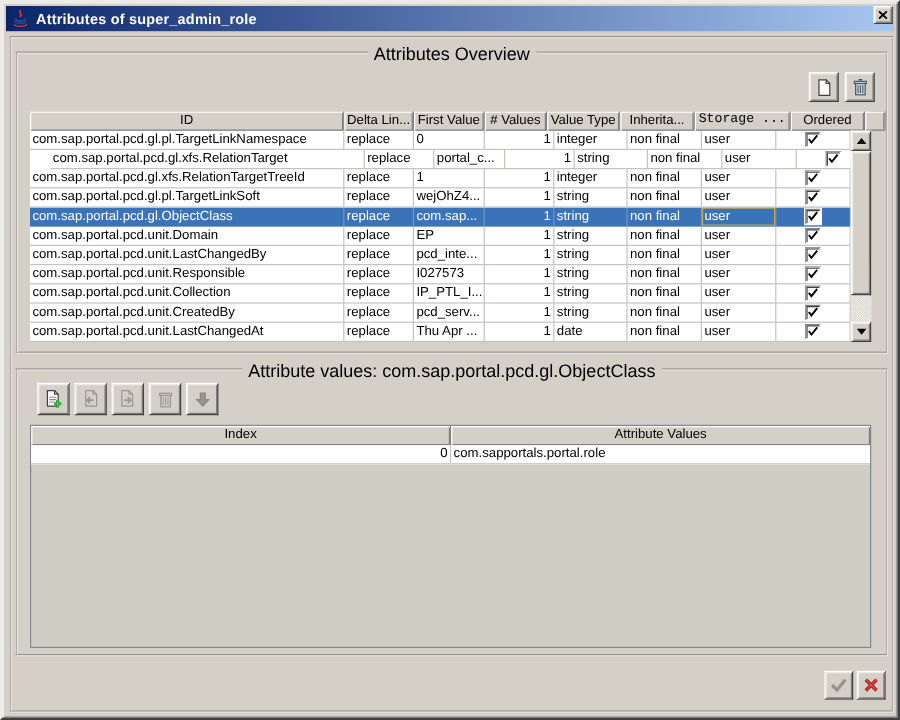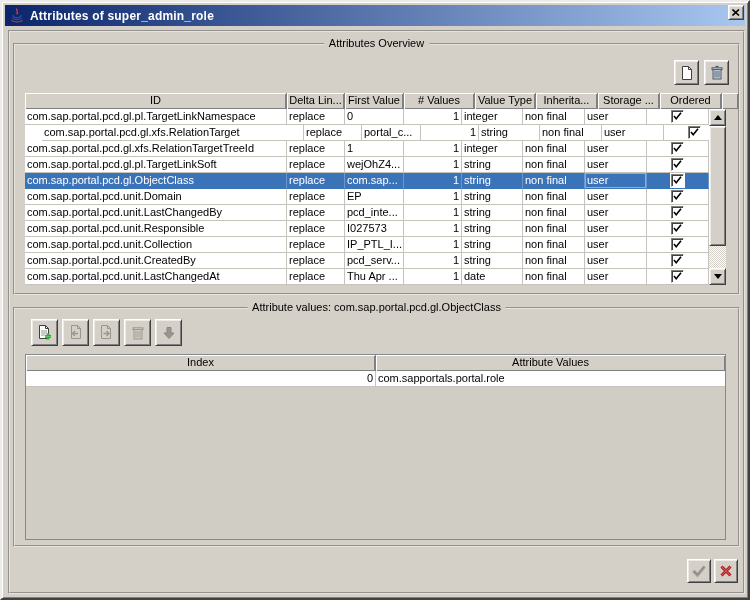--- a/index.html
+++ b/index.html
@@ -30,21 +30,21 @@
   
   .main-panel {
     position:absolute; left:6px; top:28px; width:737px; height:564px;
     border:2px groove #e6e4de;
   }
 
   
   .group { position:absolute; border:2px groove #e6e4de; }
   .group-title {
     position:absolute; top:-8px; left:50%; transform:translateX(-50%);
-    background:#d4d0c8; padding:0 5px; font-size:11px; color:#000; white-space:nowrap;
+    background:#d4d0c8; padding:0 5px; font-size:15px; color:#000; white-space:nowrap;
   }
   #group-overview { left:11px; top:41px; width:727px; height:252px; }
   #group-values   { left:11px; top:305px; width:727px; height:240px; }
 
   
   .btn3d {
     position:absolute; background:#d4d0c8;
     border:1px solid; border-color:#fff #404040 #404040 #fff;
     box-shadow: inset 1px 1px 0 #ecebe7, inset -1px -1px 0 #808080;
     display:flex; align-items:center; justify-content:center; cursor:pointer; padding:0;
@@ -140,24 +140,24 @@
         <path d="M6.5 1.5 h3" stroke="#48586a" stroke-width="1.2" fill="none"></path>
         <path d="M6 6 v6.5 M8 6 v6.5 M10 6 v6.5" stroke="#48586a" stroke-width="0.9"></path>
       </svg>
     </button>
 
     <div class="tbl" id="t1" style="left:10px; top:48px; width:701px; height:192px;">
       <div class="thead" id="t1-head">
           <div class="th" style="width: 262px;">ID</div>
           <div class="th" style="width: 58px;">Delta Lin...</div>
           <div class="th" style="width: 59px;">First Value</div>
-          <div class="th" style="width: 71px;"># Values</div>
+          <div class="th" style="width: 52px;"># Values</div>
           <div class="th" style="width: 61px;">Value Type</div>
           <div class="th" style="width: 62px;">Inherita...</div>
-          <div class="th" style="width: 62px;">Storage ...</div>
+          <div class="th" style="width: 80px; font-family: Liberation Mono, monospace;">Storage ...</div>
           <div class="th" style="width: 62px;">Ordered</div>
           <div class="th" style="width: 17px;"></div>
         </div>
       <div id="t1-body">
           <div class="tr" style="width: 684px;">
             <div class="td" style="width: 262px;">com.sap.portal.pcd.gl.pl.TargetLinkNamespace</div>
             <div class="td" style="width: 58px;">replace</div>
             <div class="td" style="width: 59px;">0</div>
             <div class="td num" style="width: 58px;">1</div>
             <div class="td" style="width: 61px;">integer</div>

